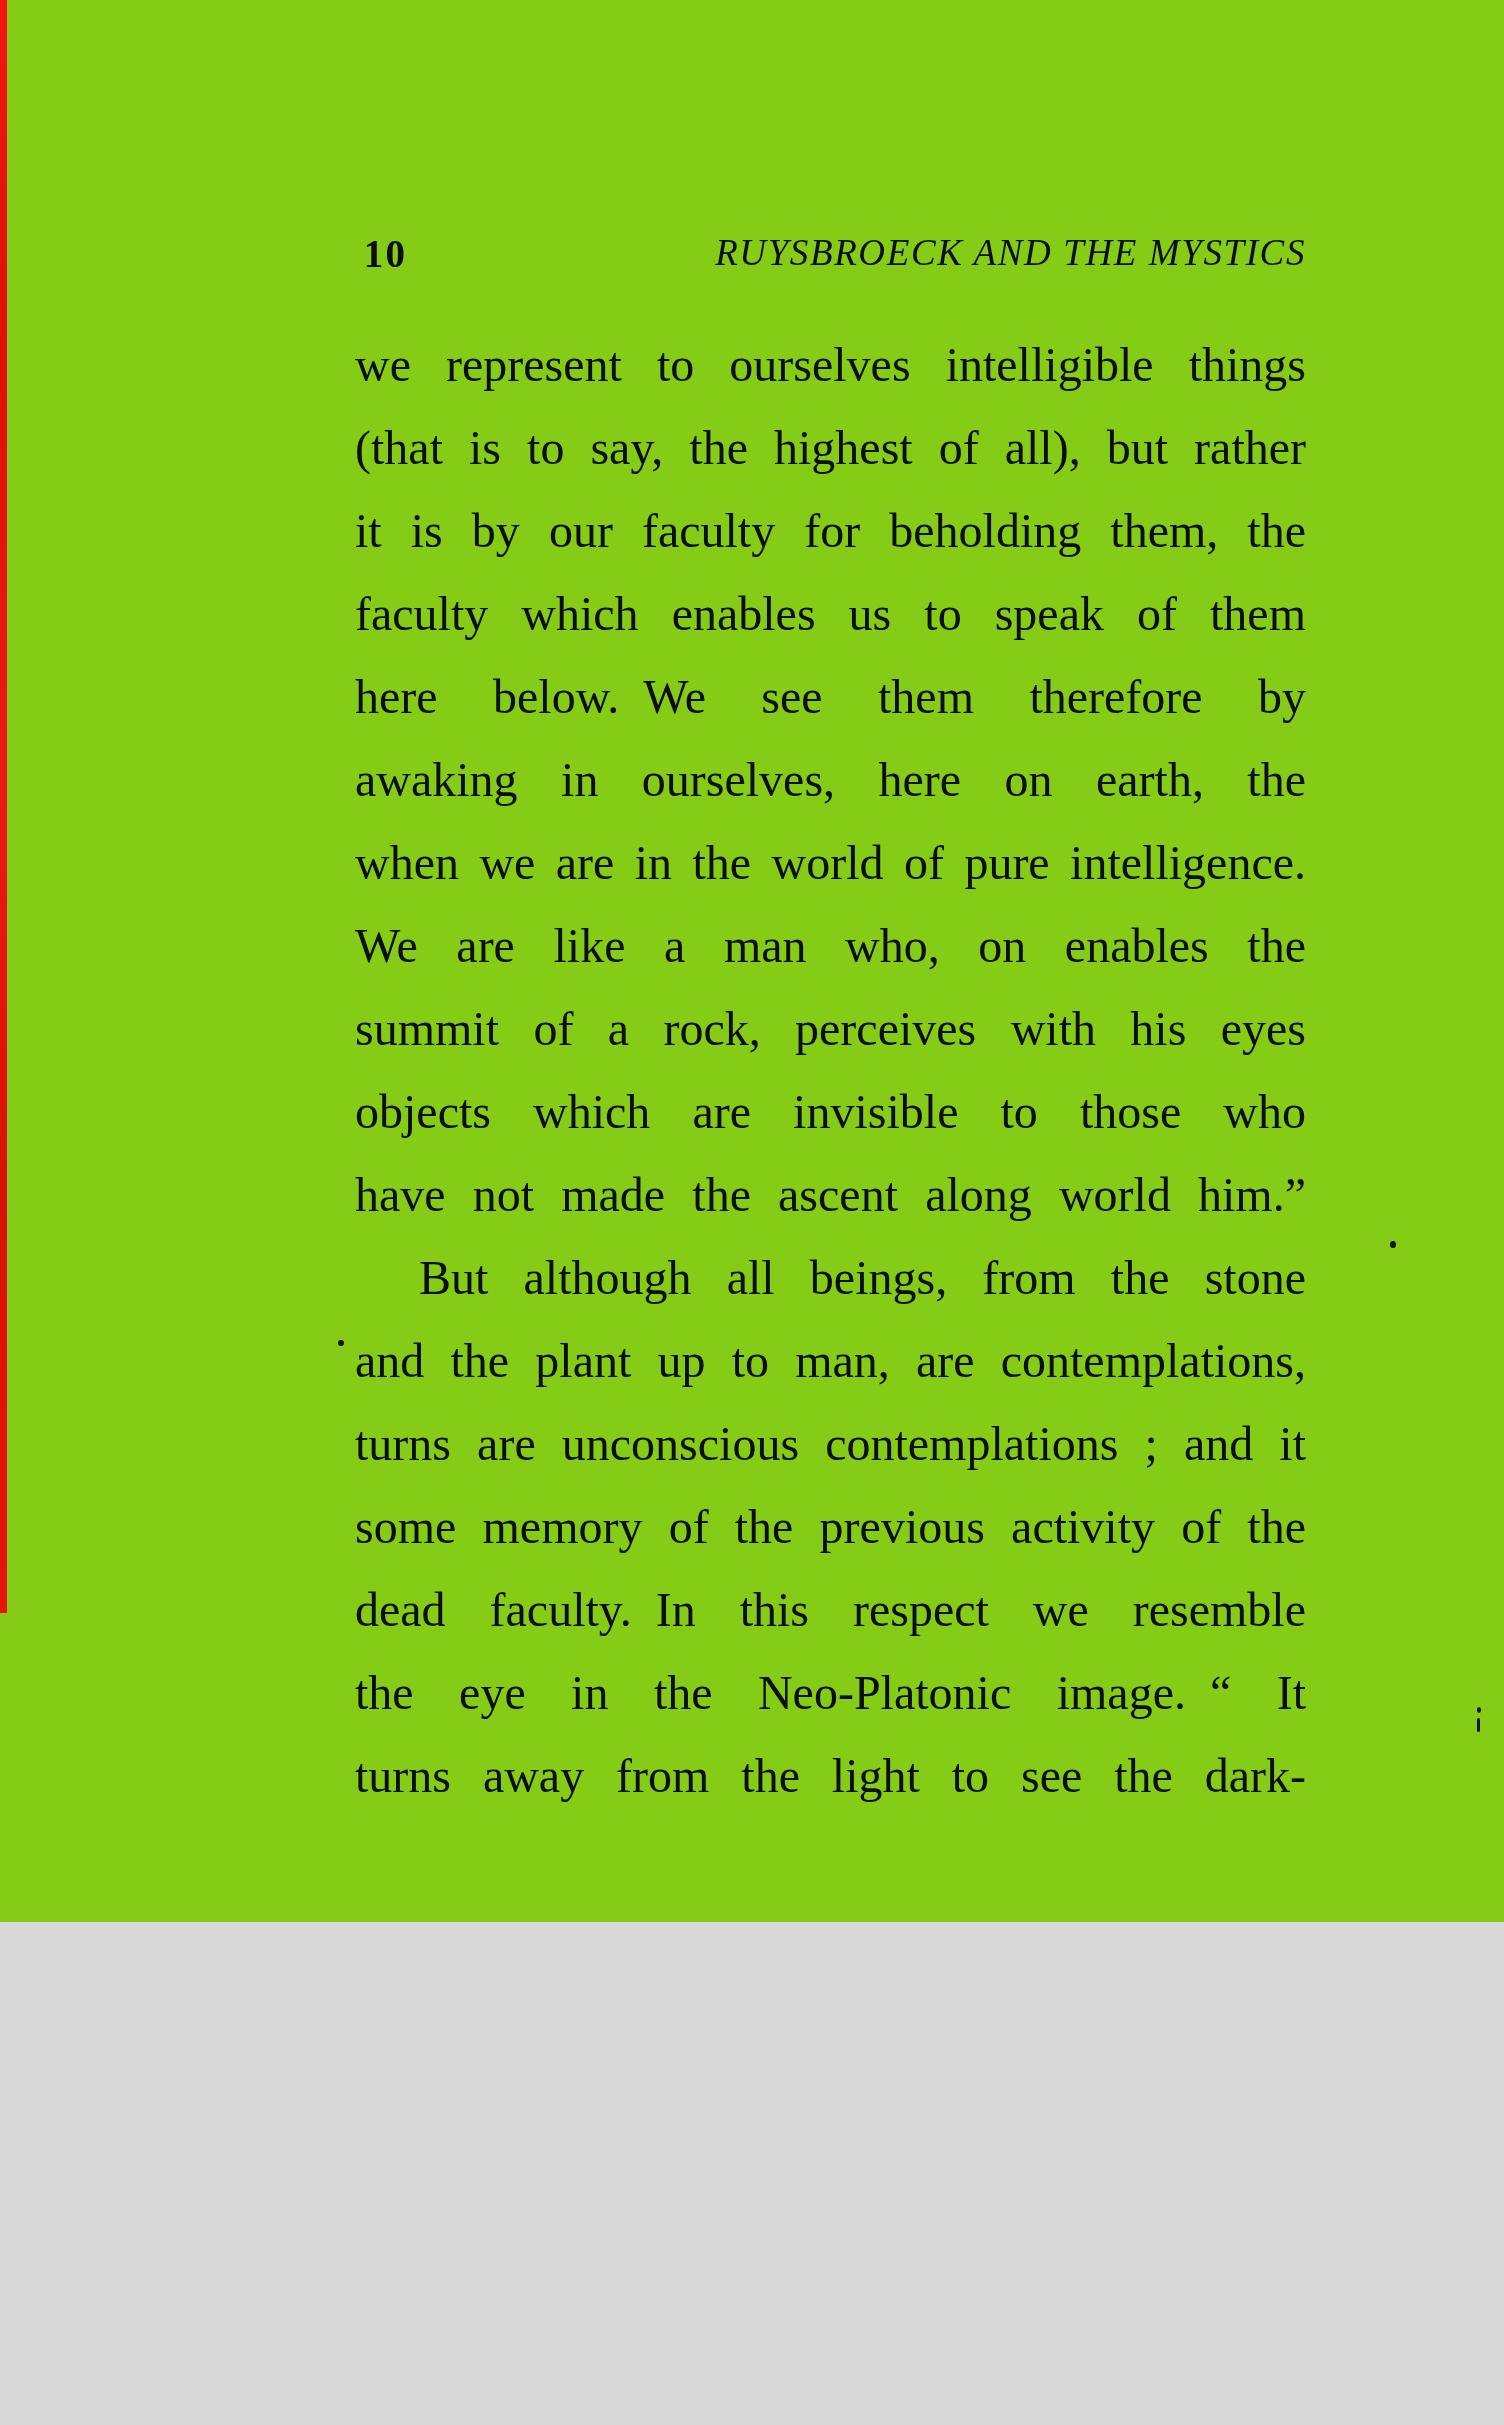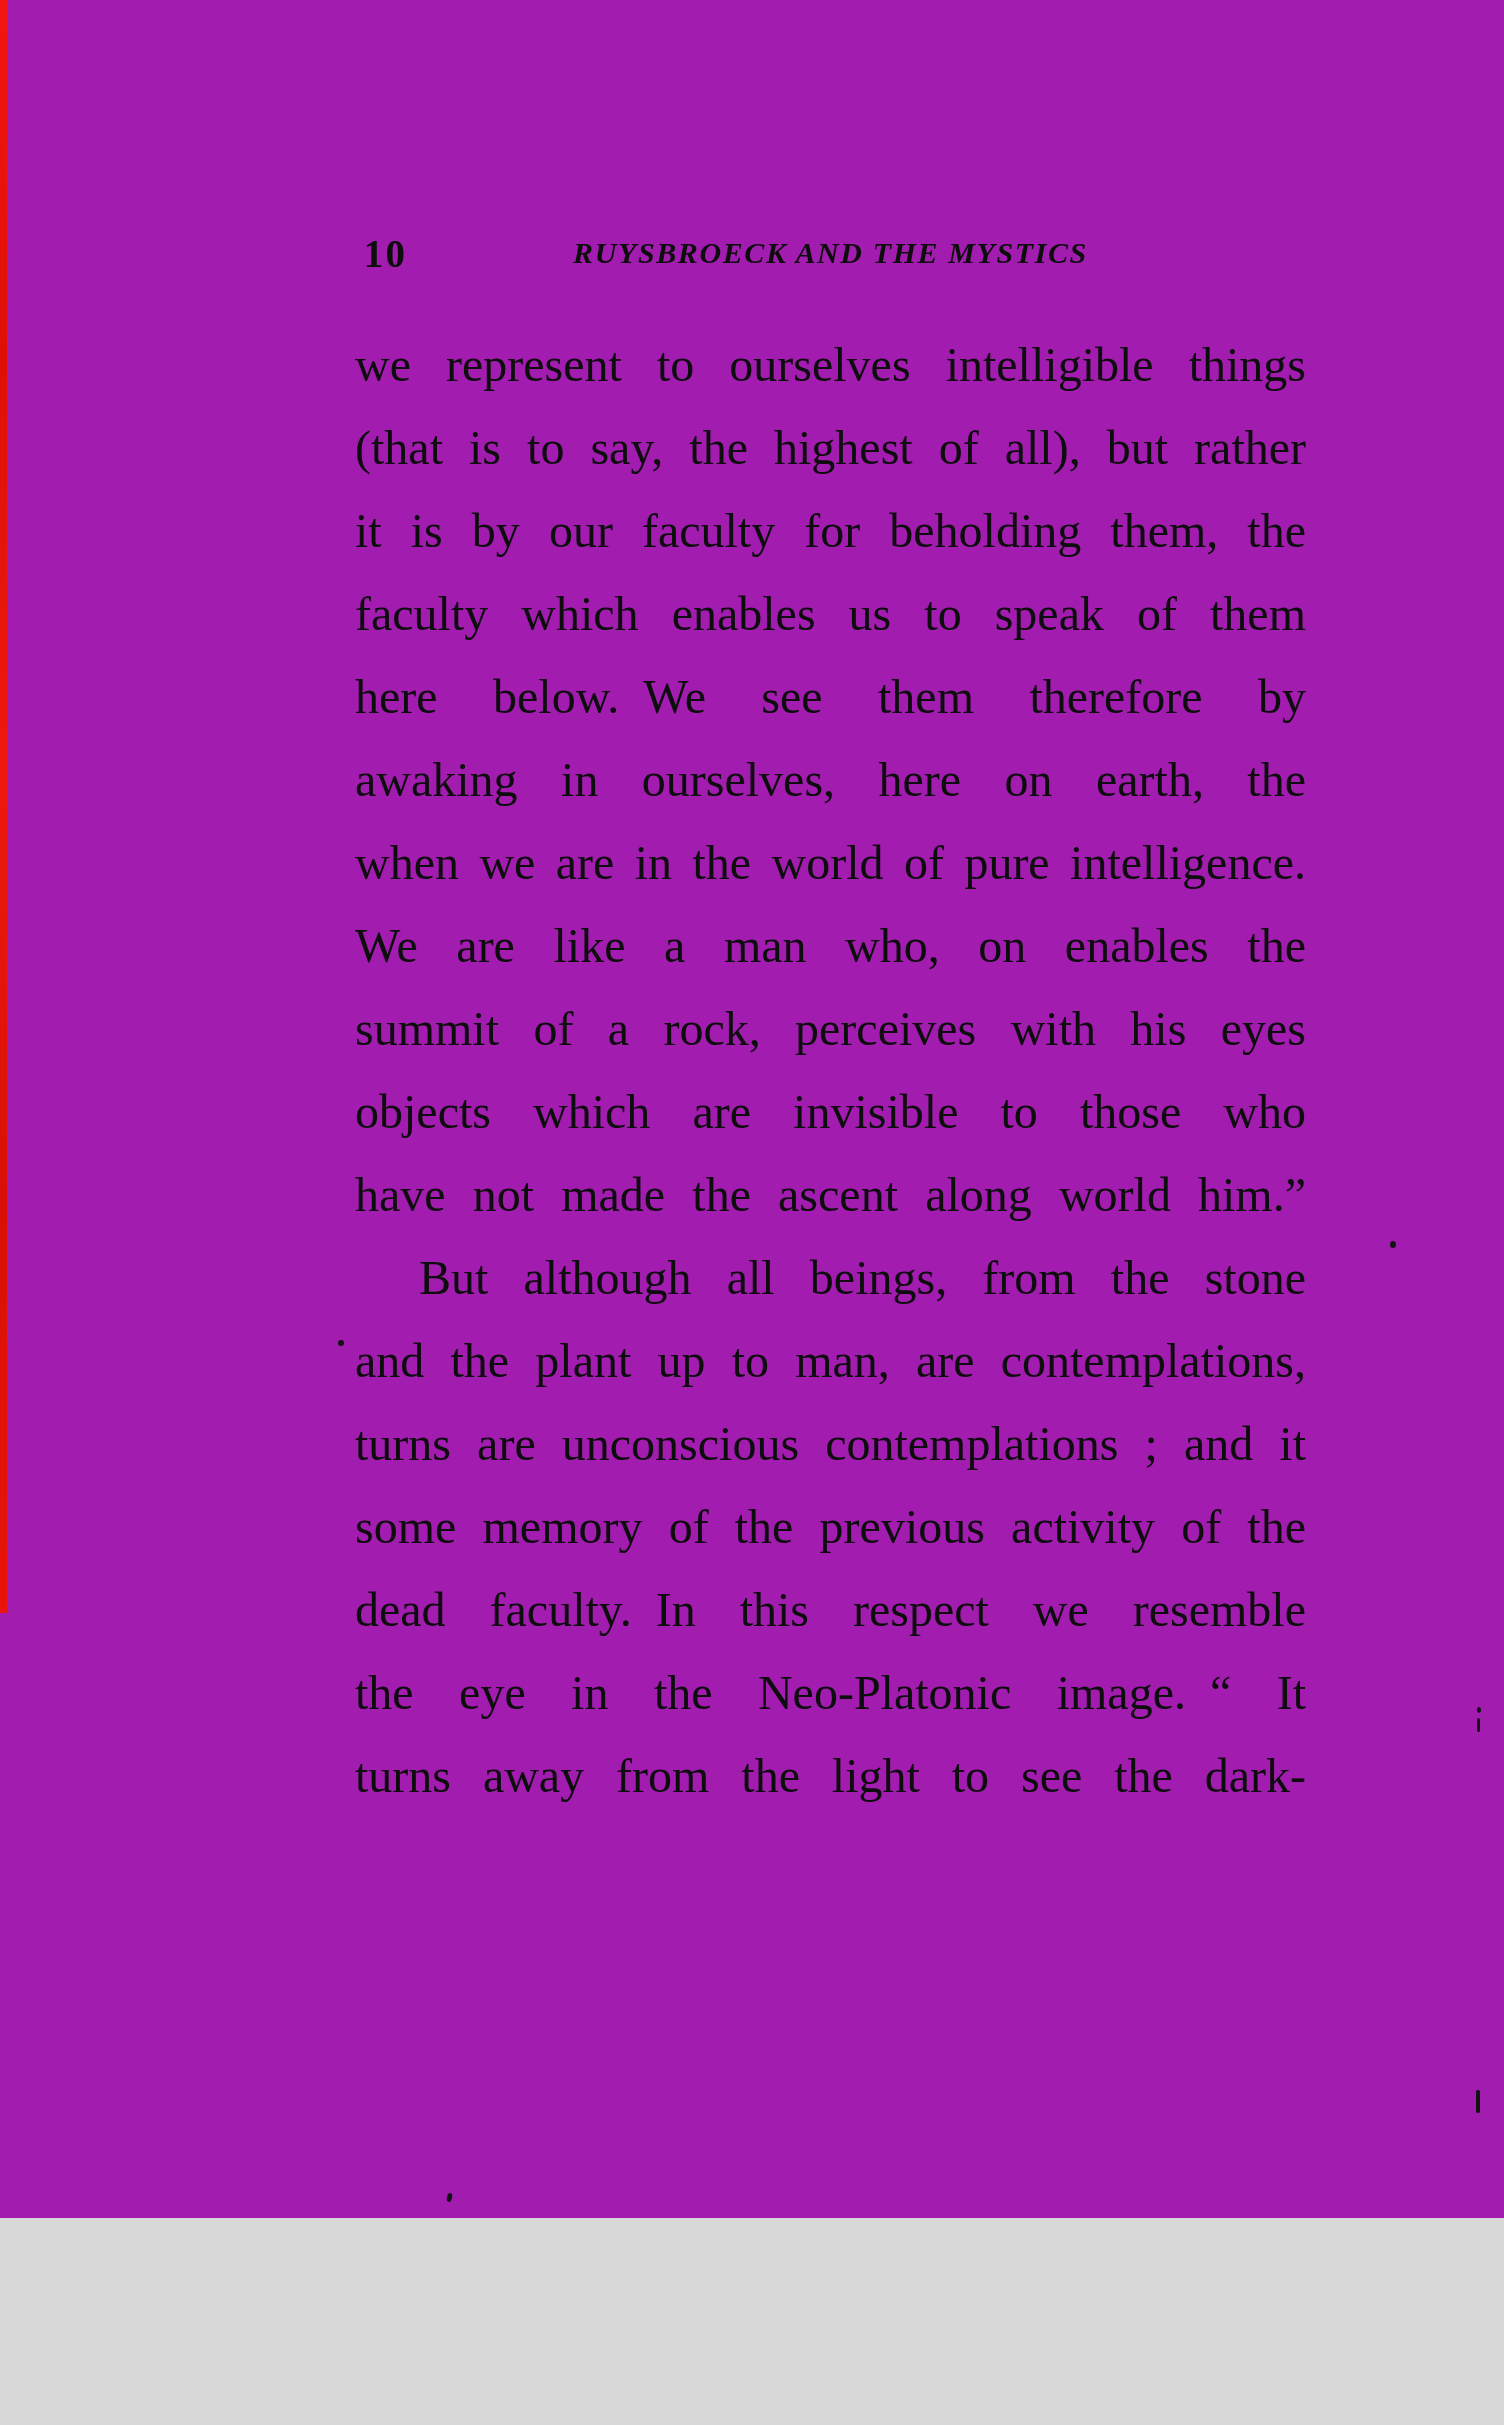--- a/index.html
+++ b/index.html
@@ -1,38 +1,38 @@
 <!DOCTYPE html>
 <html style="font-size:8.7px"><head>
 <meta charset="utf-8">
 <style>
   html,body{margin:0;padding:0;background:#d8d8d8;}
   .page{
     position:relative;
-    width:1505px;height:2218px;
-    background:#a21caf;
+    width:1505px;height:1922px;
+    background:#84cc16;
     font-family:"Liberation Serif","DejaVu Serif",serif;
     color:#0d0d0d;
     overflow:hidden;
   }
   
   .red-line{
     position:absolute;left:0;top:0;width:7px;height:1613px;
     background:linear-gradient(180deg,#f31511 0%,#df0f08 22%,#ee190e 48%,#d91007 74%,#e81309 100%);
   }
   
   .header{position:absolute;left:355px;top:223px;width:951px;height:60px;}
   .pagenum{
     position:absolute;left:8.7px;top:6.6px;
     font-size:39px;line-height:47px;font-weight:bold;letter-spacing:2.2px;
   }
   .running-title{
-    display:block;text-align:center;
-    font-style:italic;font-weight:bold;
-    font-size:30px;line-height:60px;letter-spacing:1.6px;
+    display:block;text-align:right;
+    font-style:italic;font-weight:normal;
+    font-size:37px;line-height:60px;letter-spacing:1.6px;
     white-space:nowrap;
   }
   
   .body{
     position:absolute;left:355px;top:323px;width:951px;
     font-size:48px;font-weight:normal;
   }
   .line{
     height:83px;line-height:83px;
     text-align:justify;text-align-last:justify;

